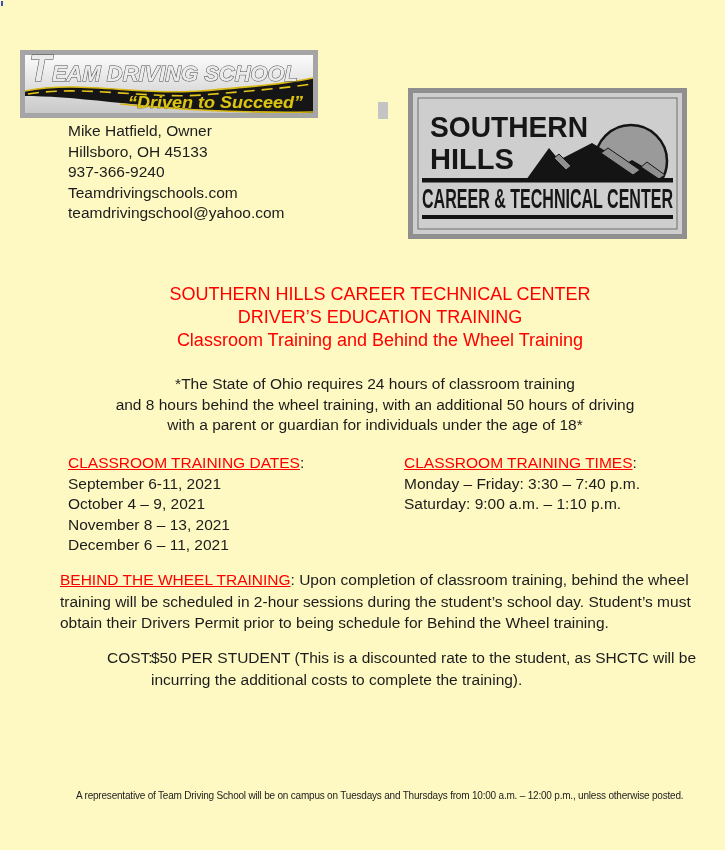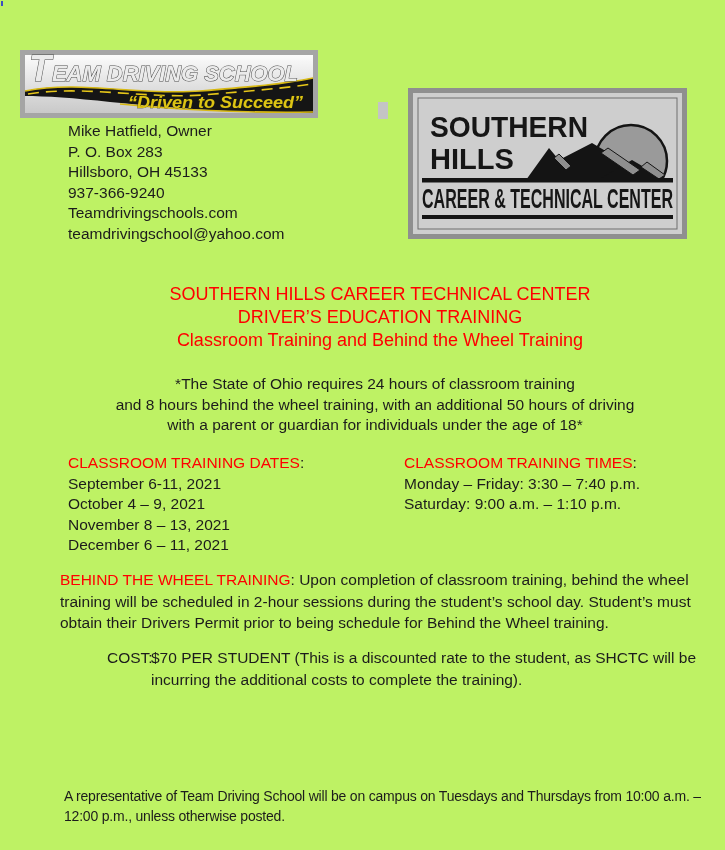--- a/index.html
+++ b/index.html
@@ -1,22 +1,22 @@
 <!DOCTYPE html>
 <html><head>
 <meta charset="utf-8">
 <style>
   html,body { margin:0; padding:0; background:#ffffff; }
   .page {
-    position:relative; width:725px; height:850px; background:#bef264;
+    position:relative; width:725px; height:850px; background:#fef9c3;
     font-family:"Liberation Sans", sans-serif; color:#1c1c1c;
     font-size:15.5px; overflow:hidden;
   }
   .abs { position:absolute; }
-  .red { color:#ff0000; }
+  .red { color:#ff0000;text-decoration:underline; }
 
   
   .artifact-dot { left:1px; top:1px; width:2px; height:5px; background:#3b4fc0; }
   .gray-square  { left:378px; top:102px; width:10px; height:17px; background:#c4c4c4; }
 
   
   .team-logo  { left:20px;  top:50px; width:298px; height:68px; }
   .shctc-logo { left:408px; top:88px; width:279px; height:166px; }
 
   
@@ -39,22 +39,22 @@
 
   
   .cost { left:68px; top:647px; width:656px; line-height:21.5px; display:flex; }
   .cost-label { width:44px; flex:0 0 44px;margin-left:39px; }
   .cost-text  { width:610px; }
 
   
   .registration { left:68px; top:709px; width:652px; line-height:21.5px; }
 
   
-  .footer { left:64px; top:786px; width:648px; line-height:20px;
-            font-size:14px; letter-spacing:-0.2px; }
+  .footer { left:76px; top:786px; width:648px; line-height:20px;
+            font-size:10px; letter-spacing:-0.2px; }
 </style>
 </head>
 <body>
 
 <div class="page">
 
   <div class="abs artifact-dot"></div>
   <div class="abs gray-square"></div>
 
   <div class="abs team-logo">
@@ -73,21 +73,20 @@
       <path d="M8,44 C65,35 125,49 182,45 C232,41 266,38 291,34" fill="none" stroke="#e6c619" stroke-width="1.6" stroke-dasharray="11 7"></path>
       <text x="9" y="31" font-family="'Liberation Sans', sans-serif" font-style="italic" font-weight="bold" fill="#ebebeb" stroke="#4a4a4a" stroke-width="1" paint-order="stroke">
         <tspan font-size="36">T</tspan><tspan font-size="22" dx="1" textLength="246" lengthAdjust="spacingAndGlyphs">EAM DRIVING SCHOOL</tspan>
       </text>
       <text x="108" y="58" font-family="'Liberation Sans', sans-serif" font-size="17" font-style="italic" font-weight="bold" fill="#ddc414" stroke="#33330a" stroke-width="0.5" paint-order="stroke" textLength="175" lengthAdjust="spacingAndGlyphs">“Driven to Succeed”</text>
     </svg>
   </div>
 
   <div class="abs contact">
     <div>Mike Hatfield, Owner</div>
-    <div>P. O. Box 283</div>
     <div>Hillsboro, OH 45133</div>
     <div>937-366-9240</div>
     <div>Teamdrivingschools.com</div>
     <div>teamdrivingschool@yahoo.com</div>
   </div>
 
   <div class="abs shctc-logo">
     <svg width="279" height="151" viewBox="0 0 279 151">
       <defs>
         <clipPath id="sh-clip">
@@ -140,19 +139,19 @@
     <div>Monday – Friday: 3:30 – 7:40 p.m.</div>
     <div>Saturday: 9:00 a.m. – 1:10 p.m.</div>
   </div>
 
   <div class="abs btw">
     <span class="red">BEHIND THE WHEEL TRAINING</span><span>: Upon completion of classroom training, behind the wheel training will be scheduled in 2-hour sessions during the student’s school day. Student’s must obtain their Drivers Permit prior to being schedule for Behind the Wheel training.</span>
   </div>
 
   <div class="abs cost">
     <div class="cost-label">COST:</div>
-    <div class="cost-text">$70 PER STUDENT (This is a discounted rate to the student, as SHCTC will be incurring the additional costs to complete the training).</div>
+    <div class="cost-text">$50 PER STUDENT (This is a discounted rate to the student, as SHCTC will be incurring the additional costs to complete the training).</div>
   </div>
 
 
   <div class="abs footer">A representative of Team Driving School will be on campus on Tuesdays and Thursdays from 10:00 a.m. – 12:00 p.m., unless otherwise posted.</div>
 
 </div>
 
 </body></html>

